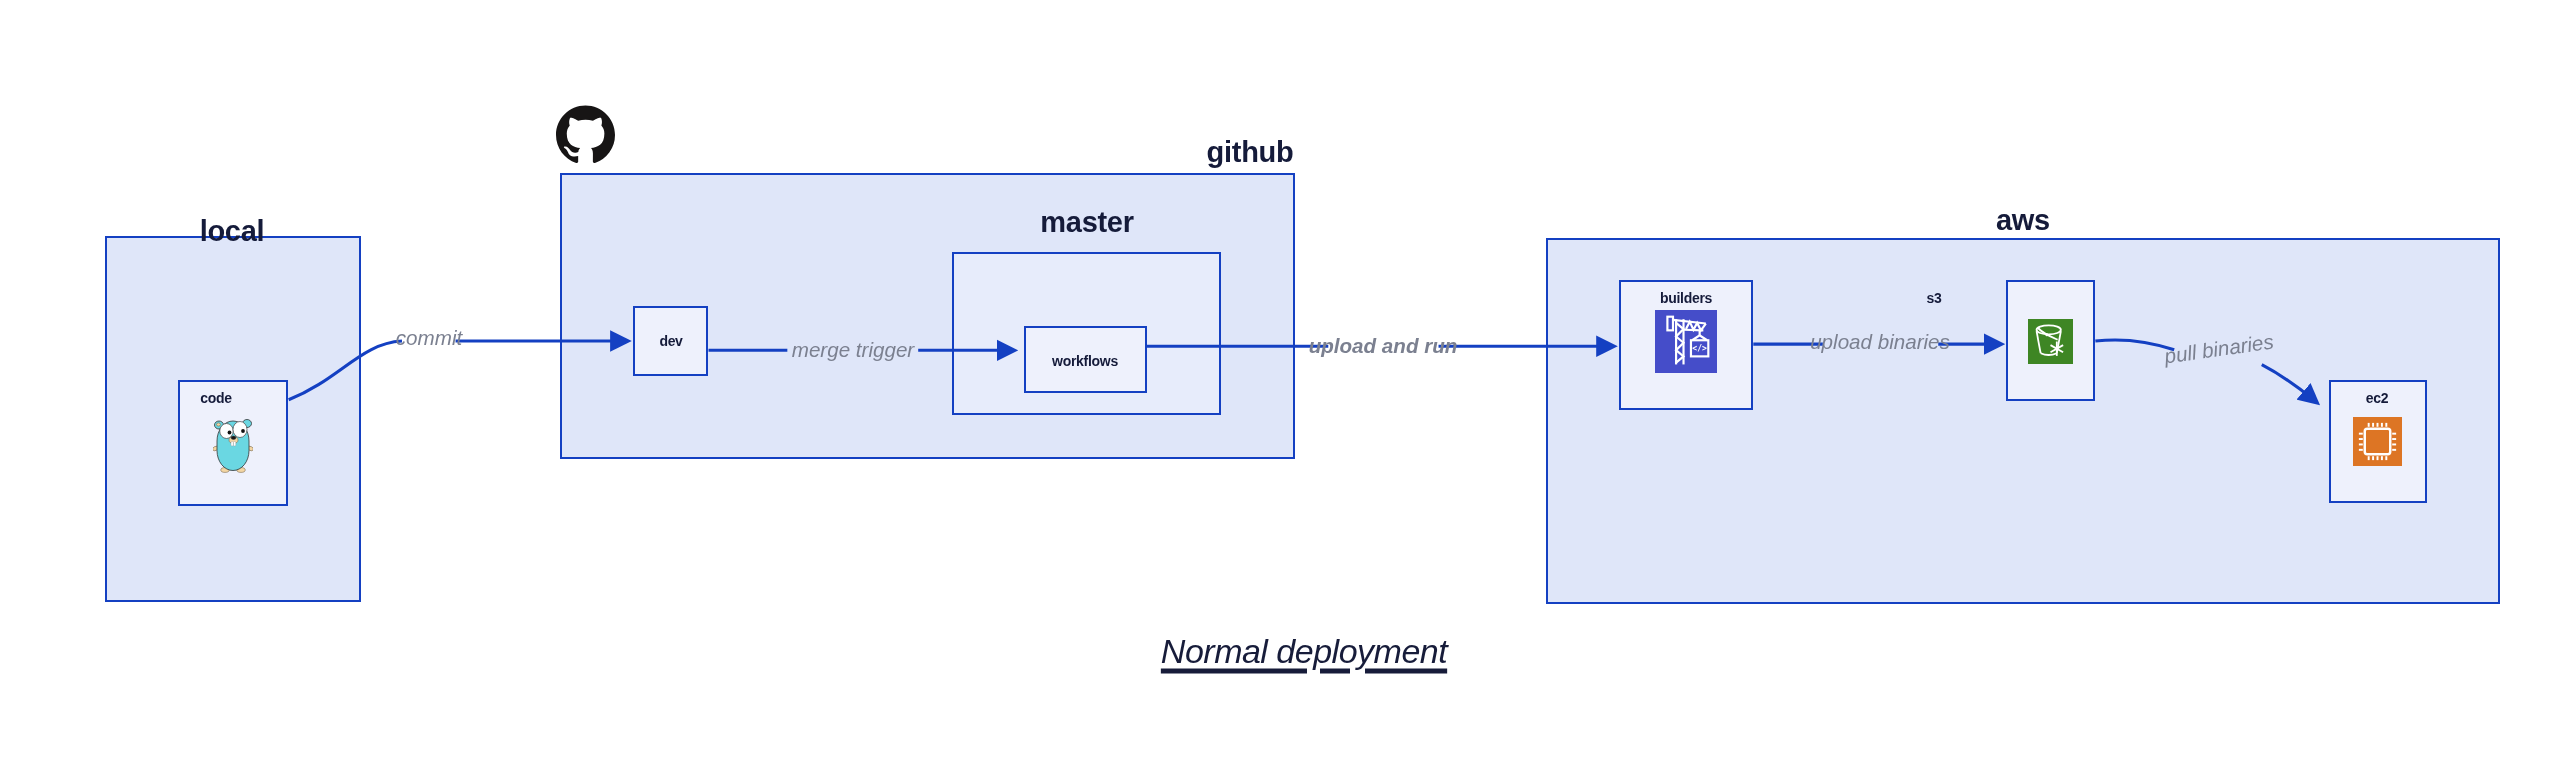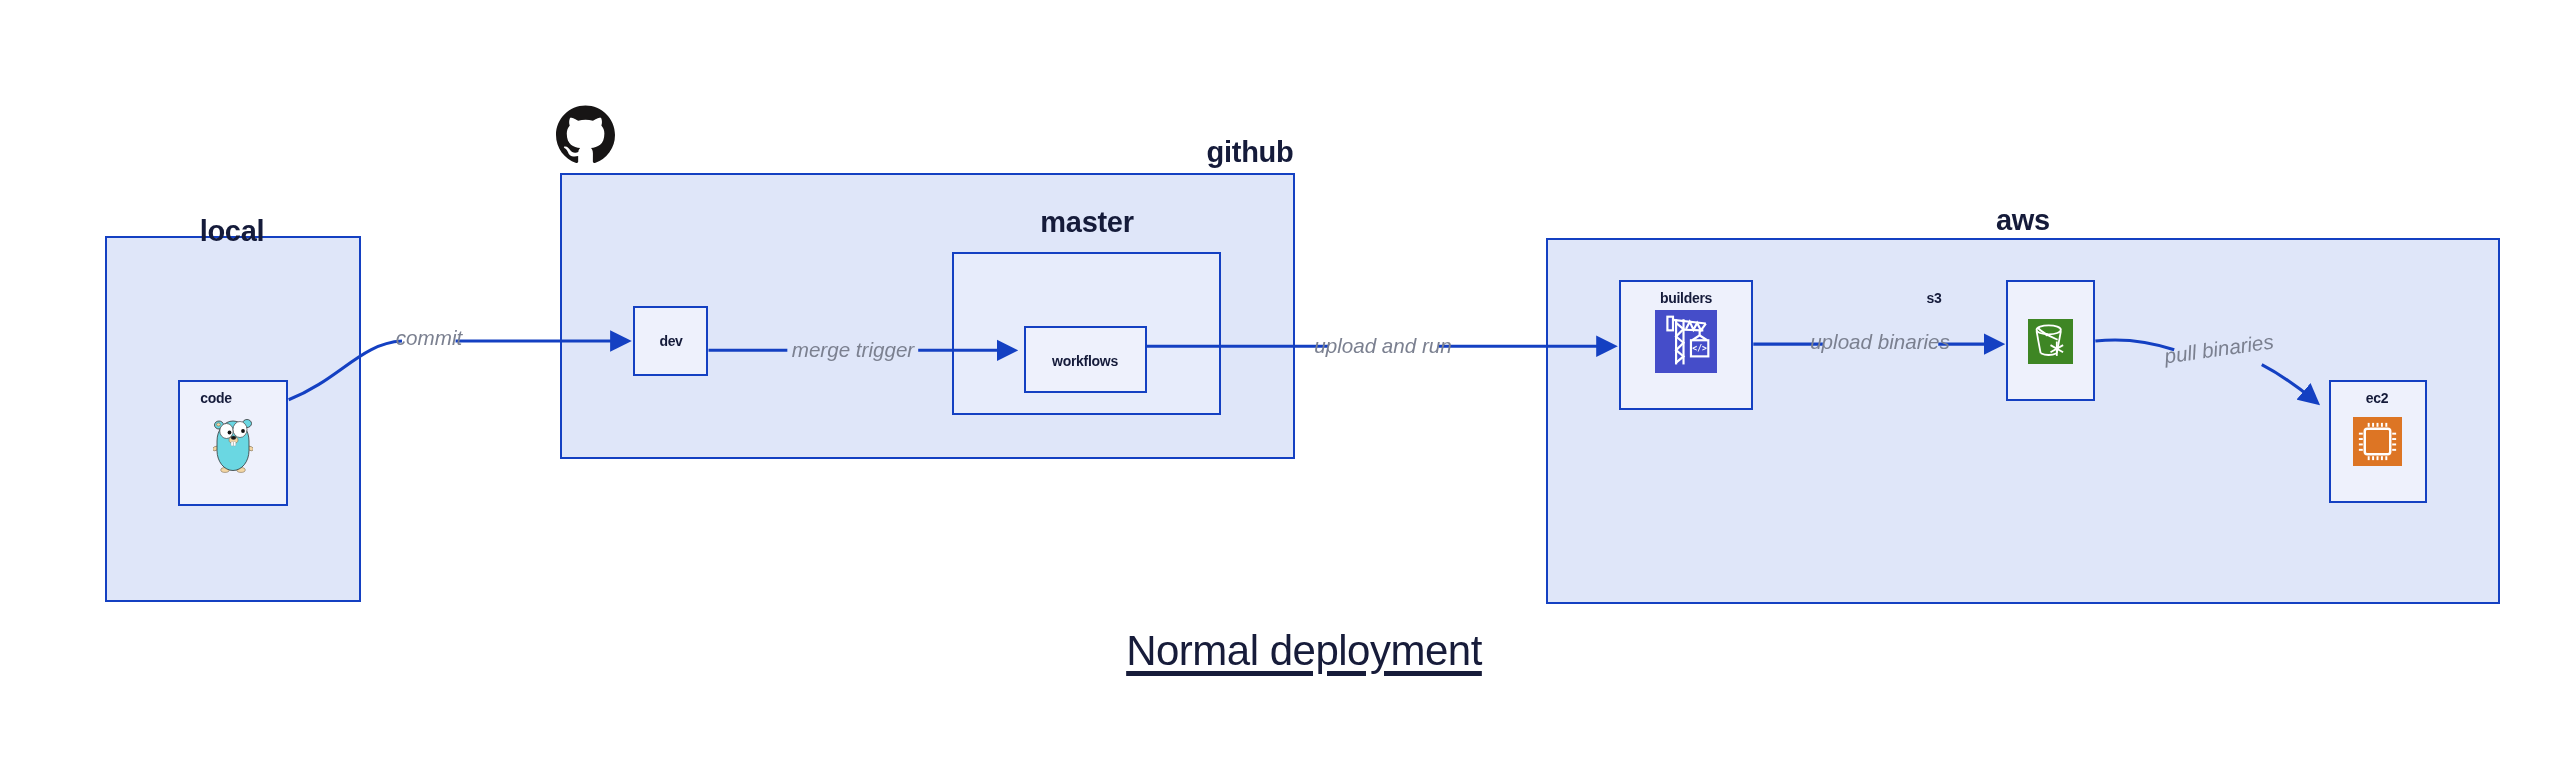--- a/index.html
+++ b/index.html
@@ -19,23 +19,23 @@
     position:absolute;transform:translate(-50%,-50%);
     font-size:14px;font-weight:700;color:var(--text-navy);white-space:nowrap;letter-spacing:-0.3px;
   }
   .elabel{
     position:absolute;transform:translate(-50%,-50%);
     font-size:20.6px;font-style:italic;color:var(--text-gray);white-space:nowrap;
   }
   .elabel.tilt{transform:translate(-50%,-50%) rotate(-8deg);}
   .title{
     position:absolute;transform:translate(-50%,-50%);
-    font-size:42px;font-weight:500;color:var(--title-navy);white-space:nowrap;
+    font-size:34px;font-weight:500;color:var(--title-navy);white-space:nowrap;
     text-decoration:underline;text-decoration-thickness:4.6px;text-underline-offset:6.2px;
-    text-decoration-skip-ink:auto;letter-spacing:-0.5px;
+    text-decoration-skip-ink:auto;letter-spacing:-0.5px;font-style:italic;
   }
   .iconsq{position:absolute;display:flex;align-items:center;justify-content:center;}
   #edges{position:absolute;left:0;top:0;width:2604px;height:781px;pointer-events:none;}
   #edges path.edge{stroke:var(--arrow-blue);stroke-width:6;fill:none;}
   #edges marker path{fill:var(--arrow-blue);}
   .lineart{stroke:#ffffff;fill:none;}
   .gopher-body{fill:var(--gopher-teal);stroke:#333;stroke-width:1.6;}
   .gopher-beige{fill:var(--gopher-beige);stroke:#6b5b3e;stroke-width:1;}
   .gopher-eye{fill:#ffffff;stroke:#444;stroke-width:1.4;}
   .gopher-pupil{fill:#111;}
@@ -93,21 +93,21 @@
 
   <div class="nlabel" style="left:216px;top:398px;">code</div>
   <div class="nlabel" style="left:671px;top:341px;">dev</div>
   <div class="nlabel" style="left:1085px;top:361px;">workflows</div>
   <div class="nlabel" style="left:1686px;top:298px;">builders</div>
   <div class="nlabel" style="left:1934px;top:298px;">s3</div>
   <div class="nlabel" style="left:2377px;top:398px;">ec2</div>
 
   <div class="elabel" style="left:429px;top:338px;">commit</div>
   <div class="elabel" style="left:853px;top:350px;">merge trigger</div>
-  <div class="elabel" style="left:1383px;top:346px;">upload and run</div>
+  <div class="elabel" style="left:1383px;top:346px;font-weight:bold;">upload and run</div>
   <div class="elabel" style="left:1880px;top:342px;">upload binaries</div>
   <div class="elabel tilt" style="left:2219px;top:349px;">pull binaries</div>
 
   <div style="position:absolute;left:556px;top:103px;width:59px;height:64px;">
     <svg viewBox="0 0 16 16" width="59" height="64" aria-hidden="true">
       <path style="fill:var(--octocat-black)" d="M8 0C3.58 0 0 3.58 0 8c0 3.54 2.29 6.53 5.47 7.59.4.07.55-.17.55-.38 0-.19-.01-.82-.01-1.49-2.01.37-2.53-.49-2.69-.94-.09-.23-.48-.94-.82-1.13-.28-.15-.68-.52-.01-.53.63-.01 1.08.58 1.23.82.72 1.21 1.87.87 2.33.66.07-.52.28-.87.51-1.07-1.78-.2-3.64-.89-3.64-3.95 0-.87.31-1.59.82-2.15-.08-.2-.36-1.02.08-2.12 0 0 .67-.21 2.2.82.64-.18 1.32-.27 2-.27s1.36.09 2 .27c1.53-1.04 2.2-.82 2.2-.82.44 1.1.16 1.92.08 2.12.51.56.82 1.27.82 2.15 0 3.07-1.87 3.75-3.65 3.95.29.25.54.73.54 1.48 0 1.07-.01 1.93-.01 2.2 0 .21.15.46.55.38A8.01 8.01 0 0 0 16 8c0-4.42-3.58-8-8-8z"></path>
     </svg>
   </div>
 
   <div style="position:absolute;left:213px;top:416px;width:40px;height:58px;">

